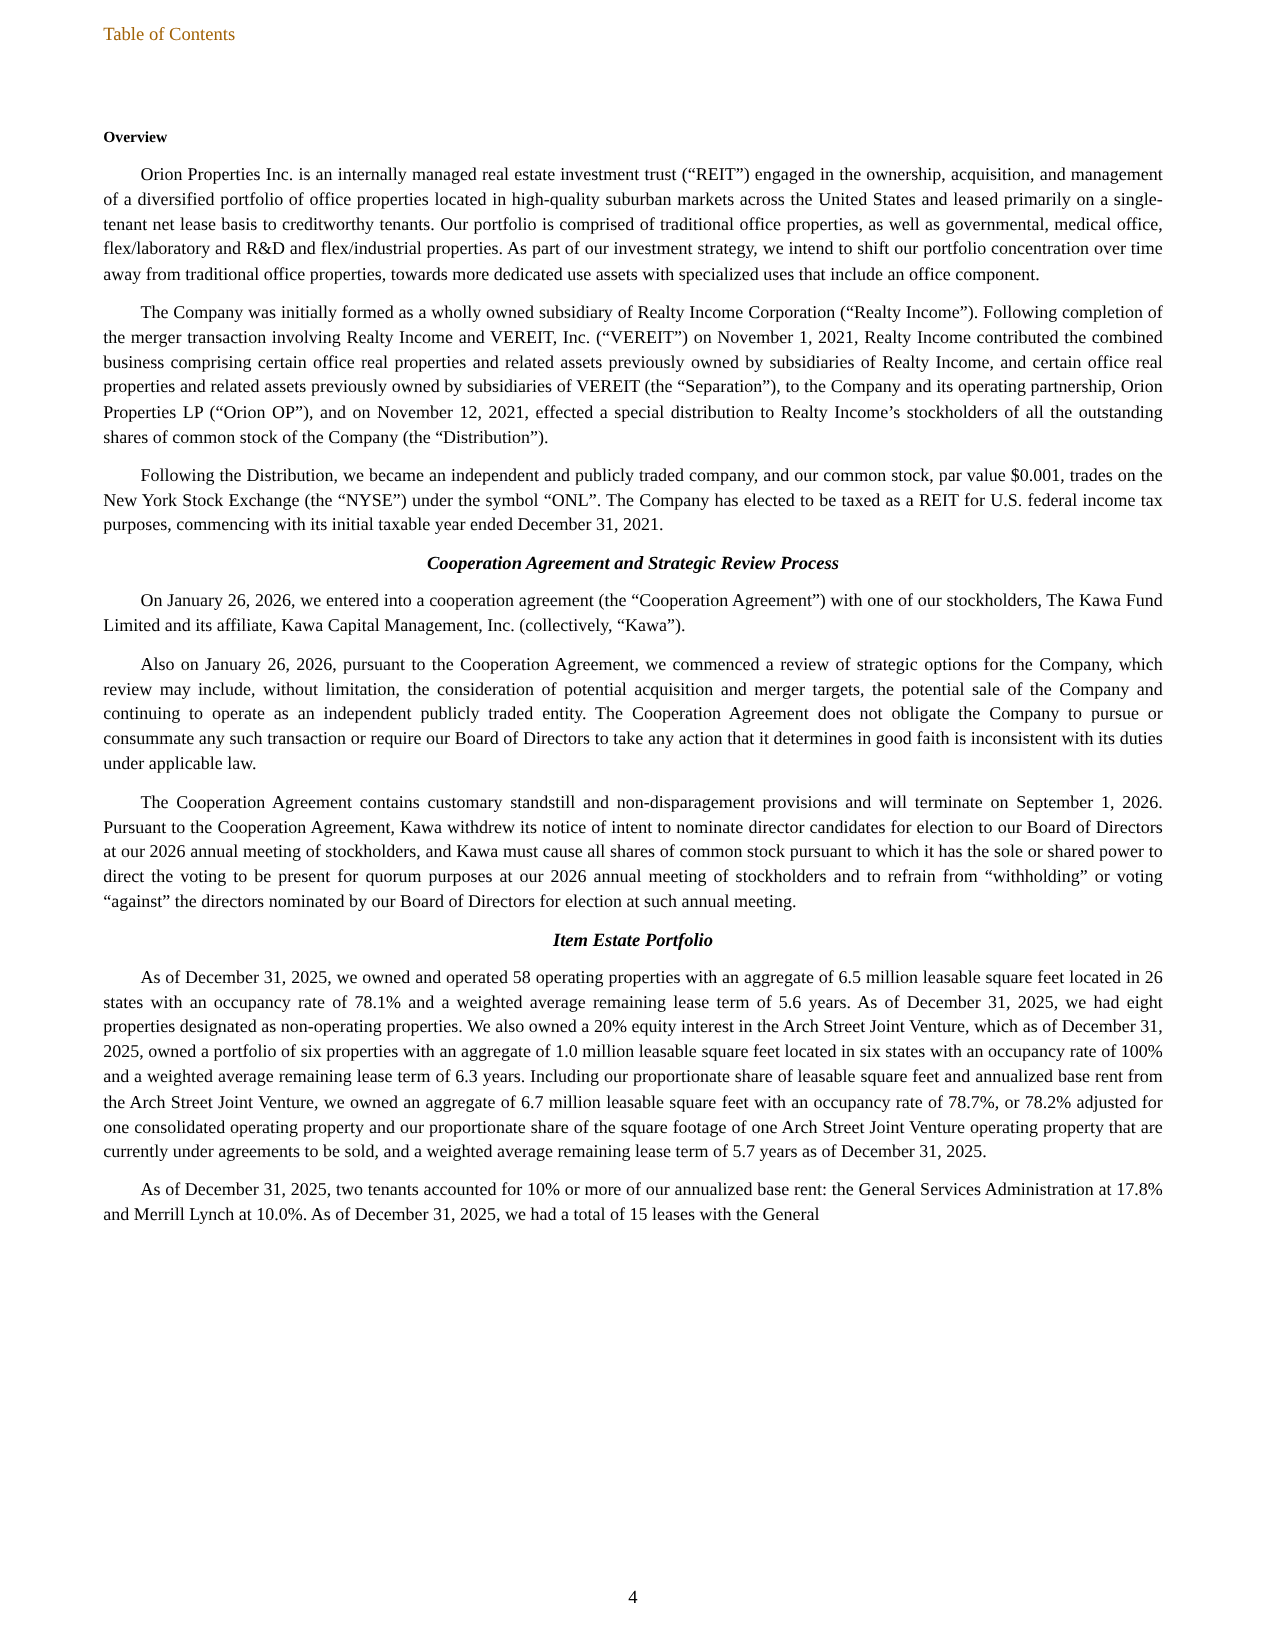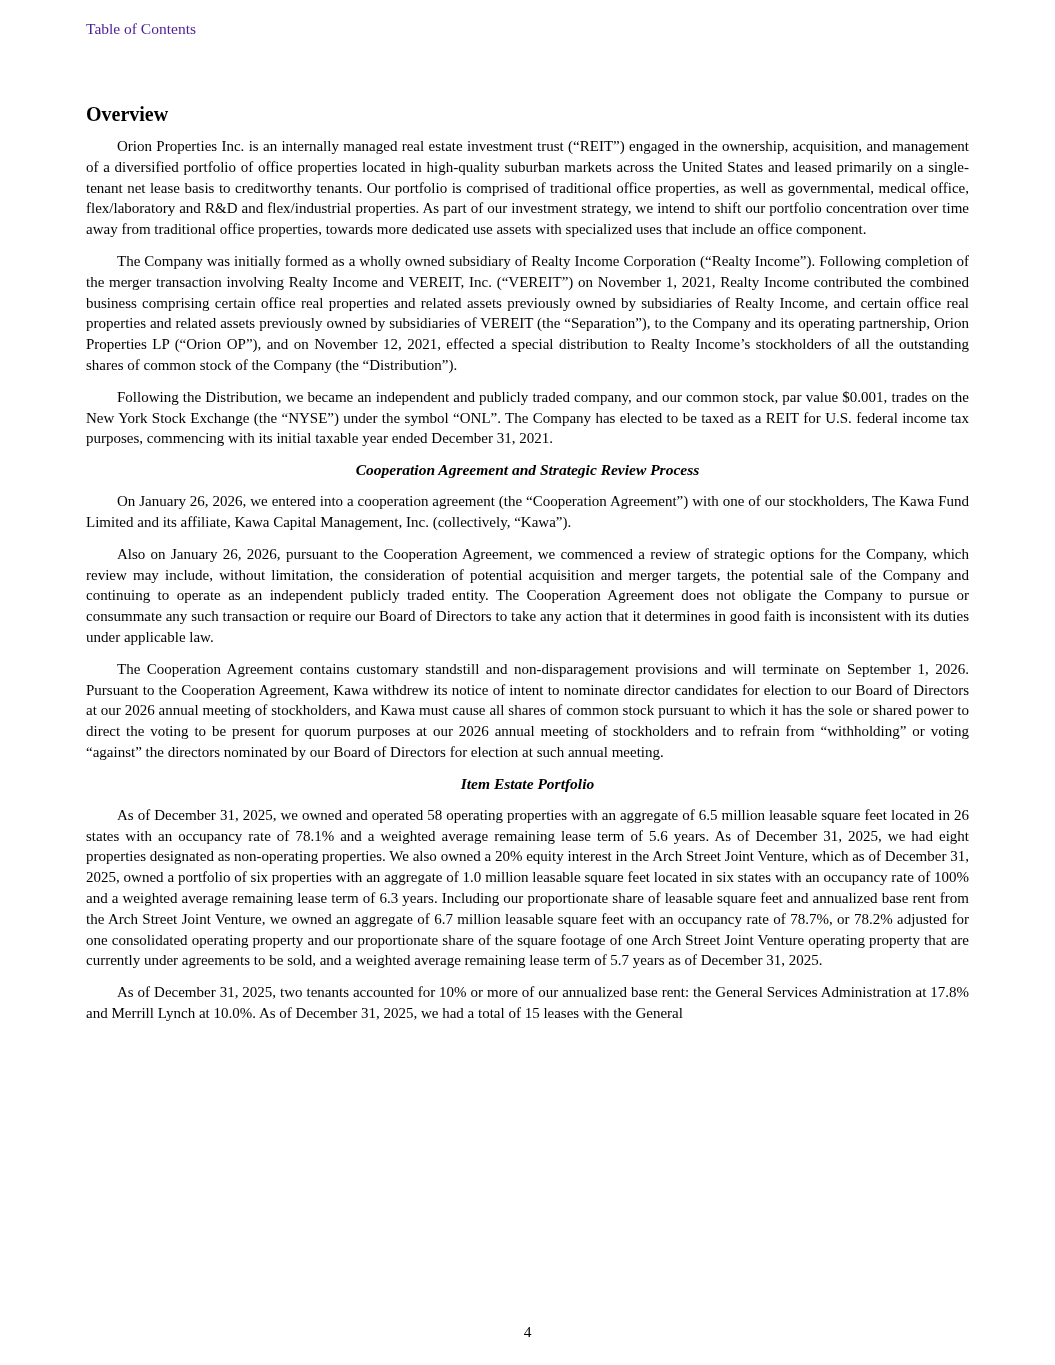--- a/index.html
+++ b/index.html
@@ -14,21 +14,21 @@
       overflow: hidden;
       font-family: "Liberation Serif", serif;
       color: #000000;
     }
     .toc-link {
       position: absolute;
       left: 86px;
       top: 19px;
       font-size: 15.5px;
       line-height: 20px;
-      color: #4c1d95;
+      color: #a16207;
       text-decoration: none;
     }
     .content {
       position: absolute;
       left: 86px;
       top: 104px;
       width: 883px;
     }
     .part-title {
       text-align: center;
@@ -38,21 +38,21 @@
       margin: 0 0 12px 0;
     }
     .item-title {
       font-weight: bold;
       font-size: 15.5px;
       line-height: 20px;
       margin: 0 0 17px 0;
     }
     .section-title {
       font-weight: bold;
-      font-size: 20px;
+      font-size: 13px;
       line-height: 20px;
       margin: 0 0 12px 0;
     }
     .subsection-title {
       font-weight: bold;
       font-style: italic;
       font-size: 15.5px;
       line-height: 20px;
       margin: 0 0 11px 0;
       text-align: center;

